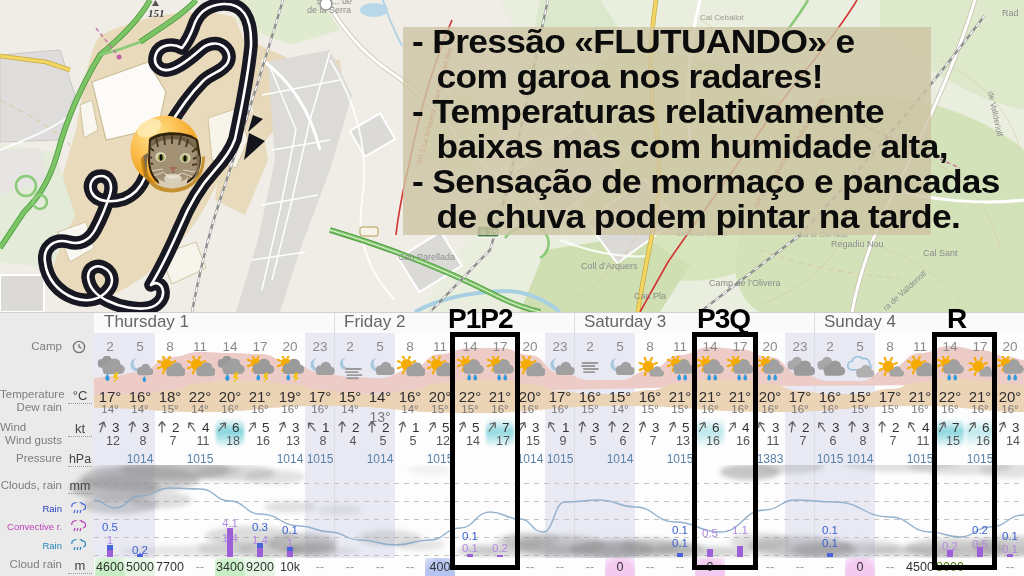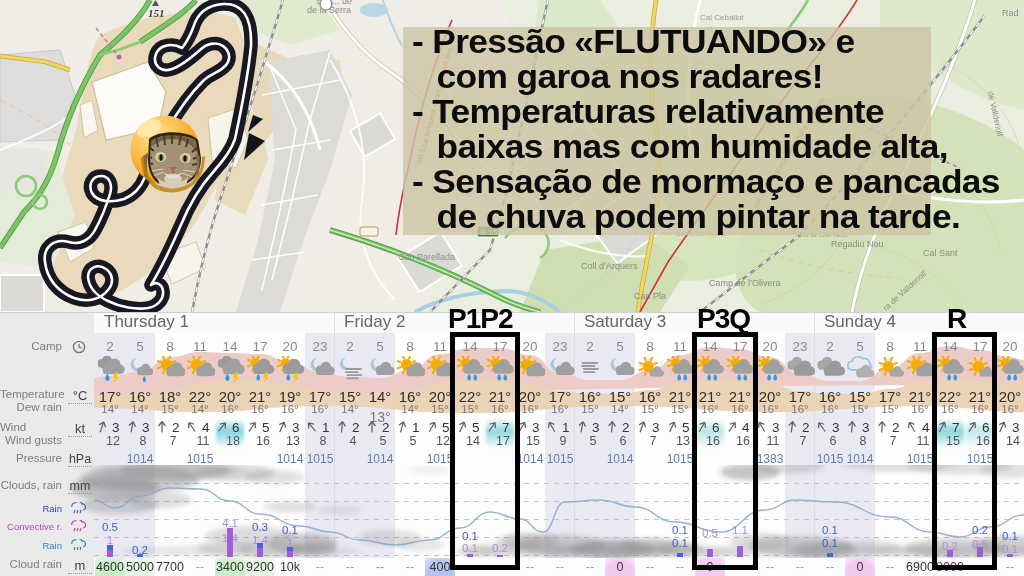--- a/index.html
+++ b/index.html
@@ -1200,22 +1200,22 @@
 <div class="t ctr" style="left:680px;top:247px;font-size:12.5px;color:#999;">--</div>
 <div class="abs" style="left:695px;top:245px;width:30px;height:18px;background:radial-gradient(ellipse 90% 160% at 50% 100%, #f2c9ef 0%, #f2c9ef 50%, rgba(255,255,255,0) 100%);"></div>
 <div class="t ctr" style="left:710px;top:247px;font-size:12.5px;color:#333;">0</div>
 <div class="t ctr" style="left:740px;top:247px;font-size:12.5px;color:#999;">--</div>
 <div class="t ctr" style="left:770px;top:247px;font-size:12.5px;color:#999;">--</div>
 <div class="t ctr" style="left:800px;top:247px;font-size:12.5px;color:#999;">--</div>
 <div class="t ctr" style="left:830px;top:247px;font-size:12.5px;color:#999;">--</div>
 <div class="abs" style="left:845px;top:245px;width:30px;height:18px;background:radial-gradient(ellipse 90% 160% at 50% 100%, #f2c9ef 0%, #f2c9ef 50%, rgba(255,255,255,0) 100%);"></div>
 <div class="t ctr" style="left:860px;top:247px;font-size:12.5px;color:#333;">0</div>
 <div class="t ctr" style="left:890px;top:247px;font-size:12.5px;color:#999;">--</div>
-<div class="t ctr" style="left:920px;top:247px;font-size:12.5px;color:#333;">6900</div>
-<div class="t ctr" style="left:950px;top:247px;font-size:12.5px;color:#701a75;">8000</div>
+<div class="t ctr" style="left:920px;top:247px;font-size:12.5px;color:#333;">4500</div>
+<div class="t ctr" style="left:950px;top:247px;font-size:12.5px;color:#4d7c0f;">8000</div>
 <div class="t ctr" style="left:980px;top:247px;font-size:12.5px;color:#999;">--</div>
 <div class="t ctr" style="left:1010px;top:247px;font-size:12.5px;color:#999;">--</div>
 
 <div class="t" style="left:0;top:27px;width:62px;text-align:right;font-size:11.5px;color:#7d7d7d;">Camp</div>
 <div class="t" style="left:0;top:75px;width:62px;text-align:right;font-size:11.5px;color:#7d7d7d;">Temperature</div>
 <div class="t" style="left:0;top:88px;width:62px;text-align:right;font-size:11.5px;color:#7d7d7d;">Dew rain</div>
 <div class="t" style="left:0;top:108px;width:62px;text-align:left;font-size:11.5px;color:#7d7d7d;">Wind</div>
 <div class="t" style="left:0;top:121px;width:62px;text-align:right;font-size:11.5px;color:#7d7d7d;">Wind gusts</div>
 <div class="t" style="left:0;top:139px;width:62px;text-align:right;font-size:11.5px;color:#7d7d7d;">Pressure</div>
 <div class="t" style="left:0;top:166px;width:62px;text-align:right;font-size:11.5px;color:#7d7d7d;">Clouds, rain</div>

